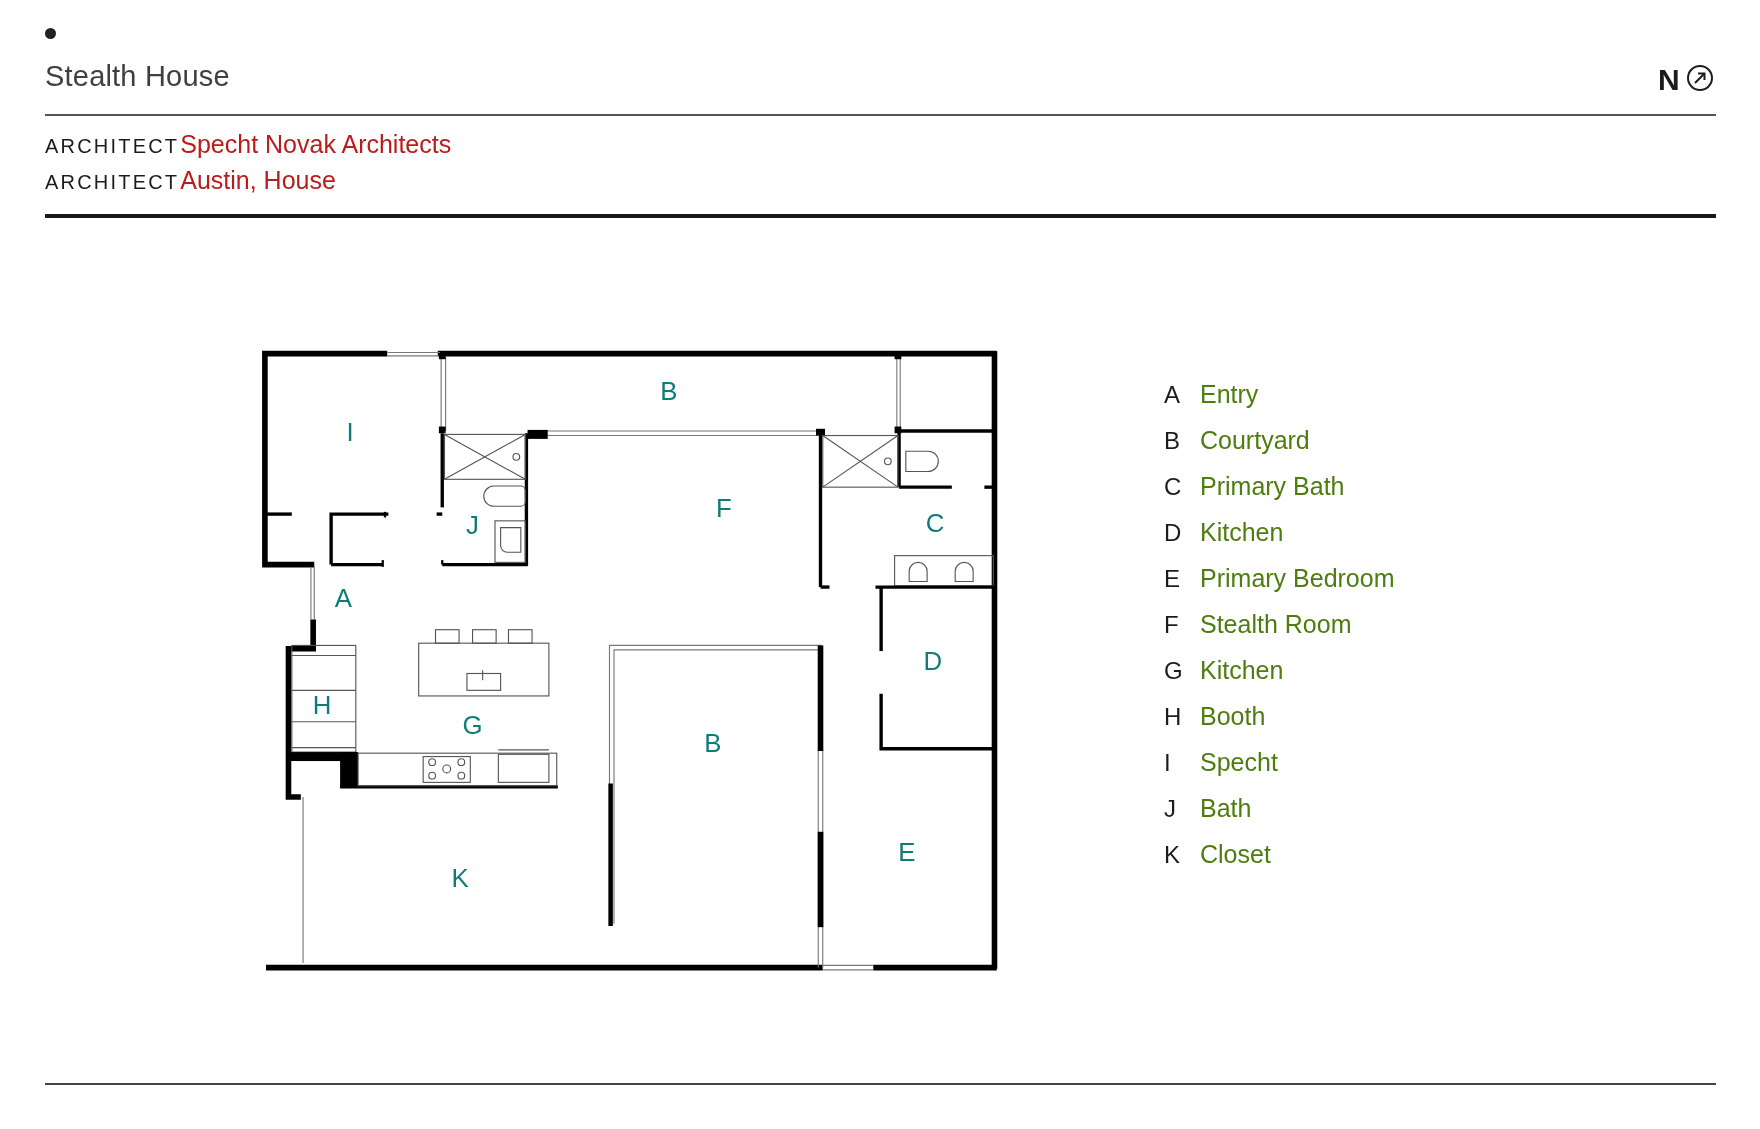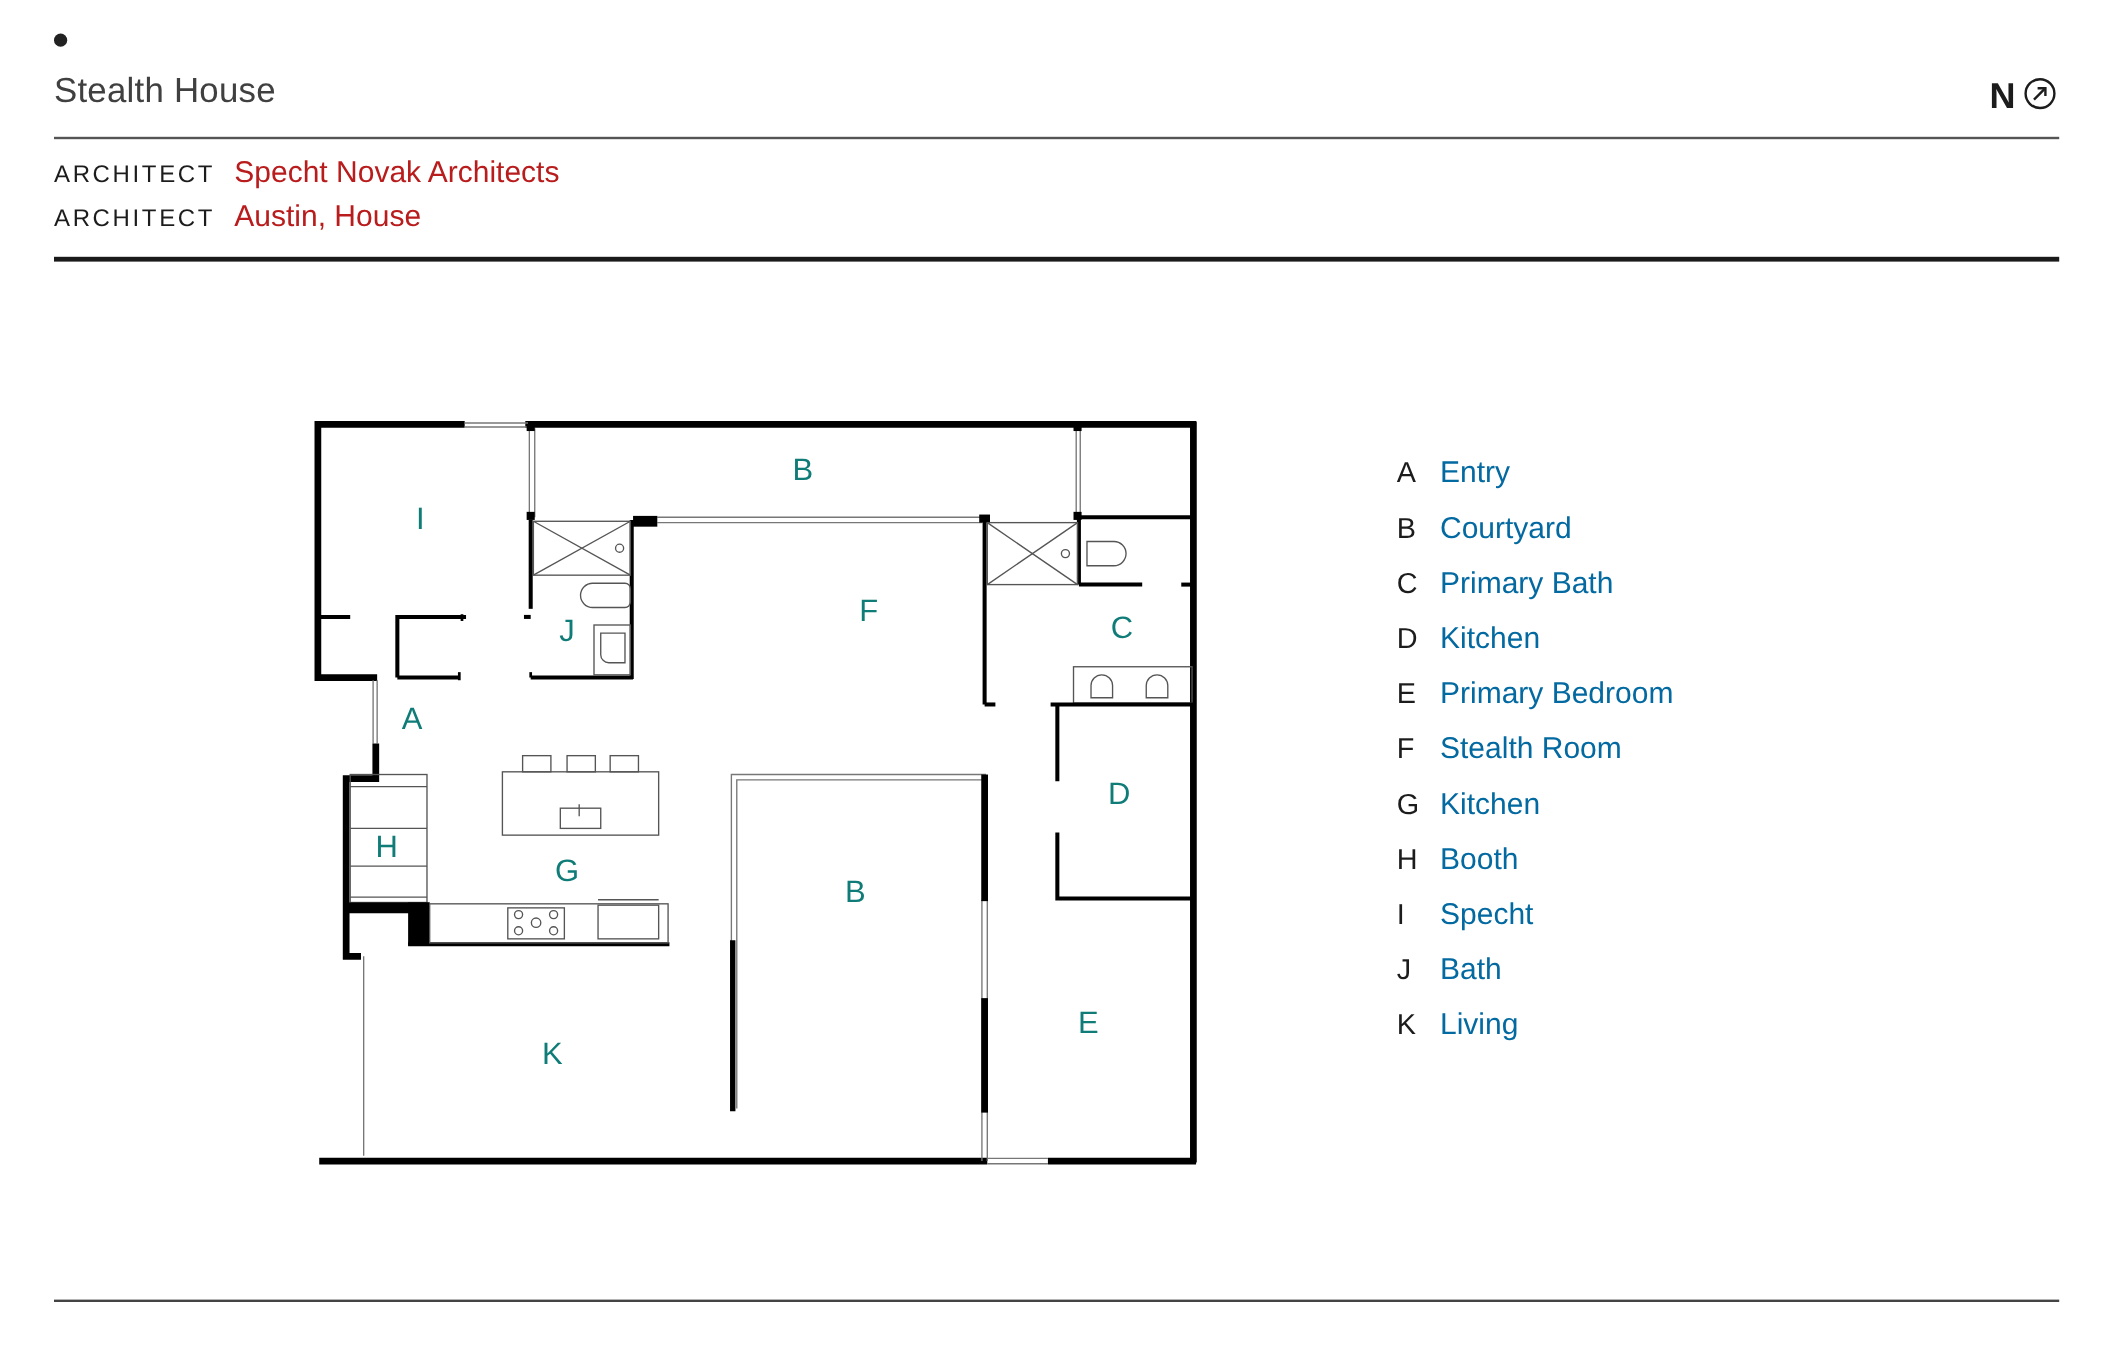--- a/index.html
+++ b/index.html
@@ -6,31 +6,31 @@
   body { width: 1760px; height: 1129px; position: relative; overflow: hidden;
          font-family: "Liberation Sans", "DejaVu Sans", sans-serif; color: #1a1a1a; }
   .abs { position: absolute; }
   .dot { left: 45px; top: 28px; width: 11px; height: 11px; border-radius: 50%; background: #222; }
   .title { left: 45px; top: 60px; font-size: 29px; color: #404040; letter-spacing: 0.2px; }
   .compass { left: 1658px; top: 64px; display: flex; align-items: center; gap: 6px; }
   .compass .n { font-size: 30px; font-weight: bold; color: #1c1c1c; line-height: 30px; }
   .rule-thin { left: 45px; top: 114px; width: 1671px; height: 2px; background: #555; }
   .rule-thick { left: 45px; top: 214px; width: 1671px; height: 4px; background: #1a1a1a; }
   .rule-bottom { left: 45px; top: 1083px; width: 1671px; height: 2px; background: #444; }
-  .meta-row { left: 45px; display: flex; align-items: baseline; gap: 16px; }
+  .meta-row { left: 45px; display: flex; align-items: baseline; gap: 1px; }
   .meta-row .k { font-size: 20px; letter-spacing: 2.2px; color: #1c1c1c; }
   .meta-row .v { font-size: 25px; color: #b91c1c; }
   .row1 { top: 130px; }
   .row2 { top: 166px; }
   .plan { left: 0; top: 0; width: 1760px; height: 1129px; pointer-events: none; }
   .plan .room-label { fill: #0f7c78; font-size: 23px; text-anchor: middle; font-family: "Liberation Sans", sans-serif; }
   .legend { left: 1164px; top: 380px; }
   .legend .item { display: flex; align-items: baseline; height: 46px; }
   .legend .letter { width: 36px; font-size: 24px; color: #1c1c1c; }
-  .legend .name { font-size: 25px; color: #0369a1; }
+  .legend .name { font-size: 25px; color: #4d7c0f; }
 </style>
 </head>
 <body>
 
 <div class="abs dot"></div>
 <div class="abs title">Stealth House</div>
 
 <div class="abs compass">
   <span class="n">N</span>
   <span>
@@ -230,17 +230,17 @@
   <div class="item">
     <span class="letter">I</span>
     <span class="name">Specht</span>
   </div>
   <div class="item">
     <span class="letter">J</span>
     <span class="name">Bath</span>
   </div>
   <div class="item">
     <span class="letter">K</span>
-    <span class="name">Living</span>
+    <span class="name">Closet</span>
   </div>
 </div>
 
 <div class="abs rule-bottom"></div>
 
 </body></html>

